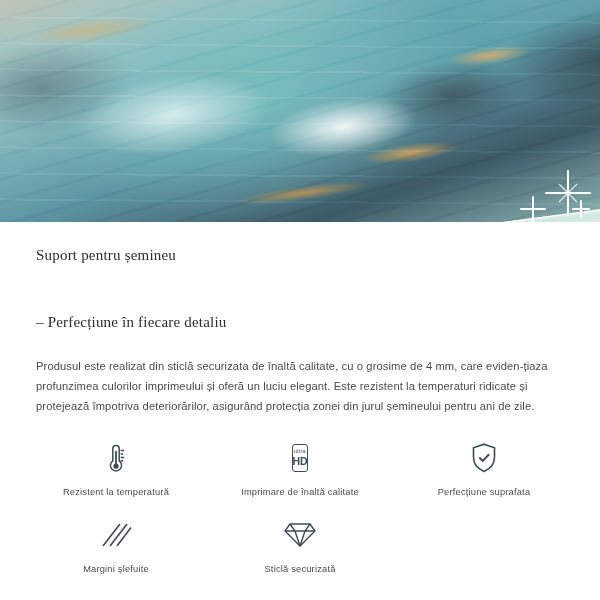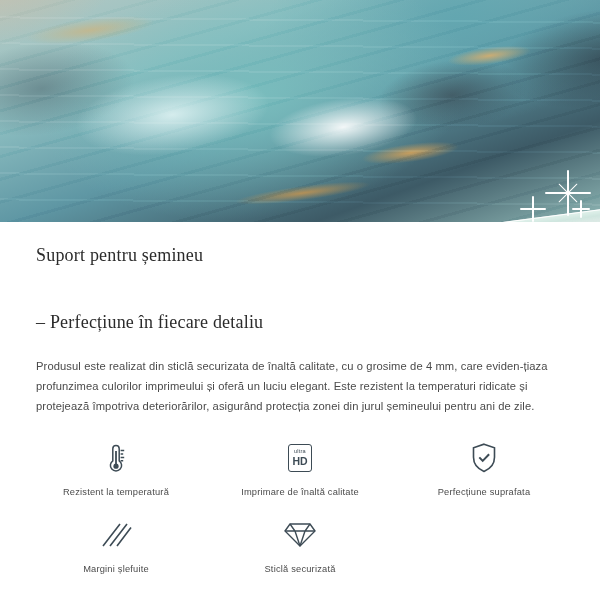--- a/index.html
+++ b/index.html
@@ -118,21 +118,21 @@
   .sp3 { left: 572px; top: 200px; width: 18px; height: 18px; }
 
   
   .content {
     padding: 18px 36px 0 36px;
   }
   .headline {
     margin: 0;
     font-family: "Liberation Serif", serif;
     font-weight: 400;
-    font-size: 18px;
+    font-size: 15px;
     line-height: 31px;
     color: #2b2b2b;
     letter-spacing: 0.2px;
   }
   .headline .l2 { display: block; margin-top: 36px; }
   .body-copy {
     margin: 18px 0 0 0;
     font-size: 11.2px;
     line-height: 20px;
     color: #4a4a4a;
@@ -162,21 +162,21 @@
     justify-content: center;
     color: #3d4b55;
   }
   .feature .cap {
     margin-top: 9px;
     font-size: 9.3px;
     color: #4b4b4b;
     letter-spacing: 0.2px;
   }
   .hd-box {
-    width: 24px; height: 28px;
+    width: 16px; height: 28px;
     border: 1.6px solid #3d4b55;
     border-radius: 3px;
     display: flex;
     flex-direction: column;
     align-items: center;
     justify-content: center;
     line-height: 1;
   }
   .hd-box .t1 { font-size: 5.6px; letter-spacing: 0.2px; color: #3d4b55; }
   .hd-box .t2 { font-size: 10.5px; font-weight: bold; color: #3d4b55; margin-top: 1px; }

